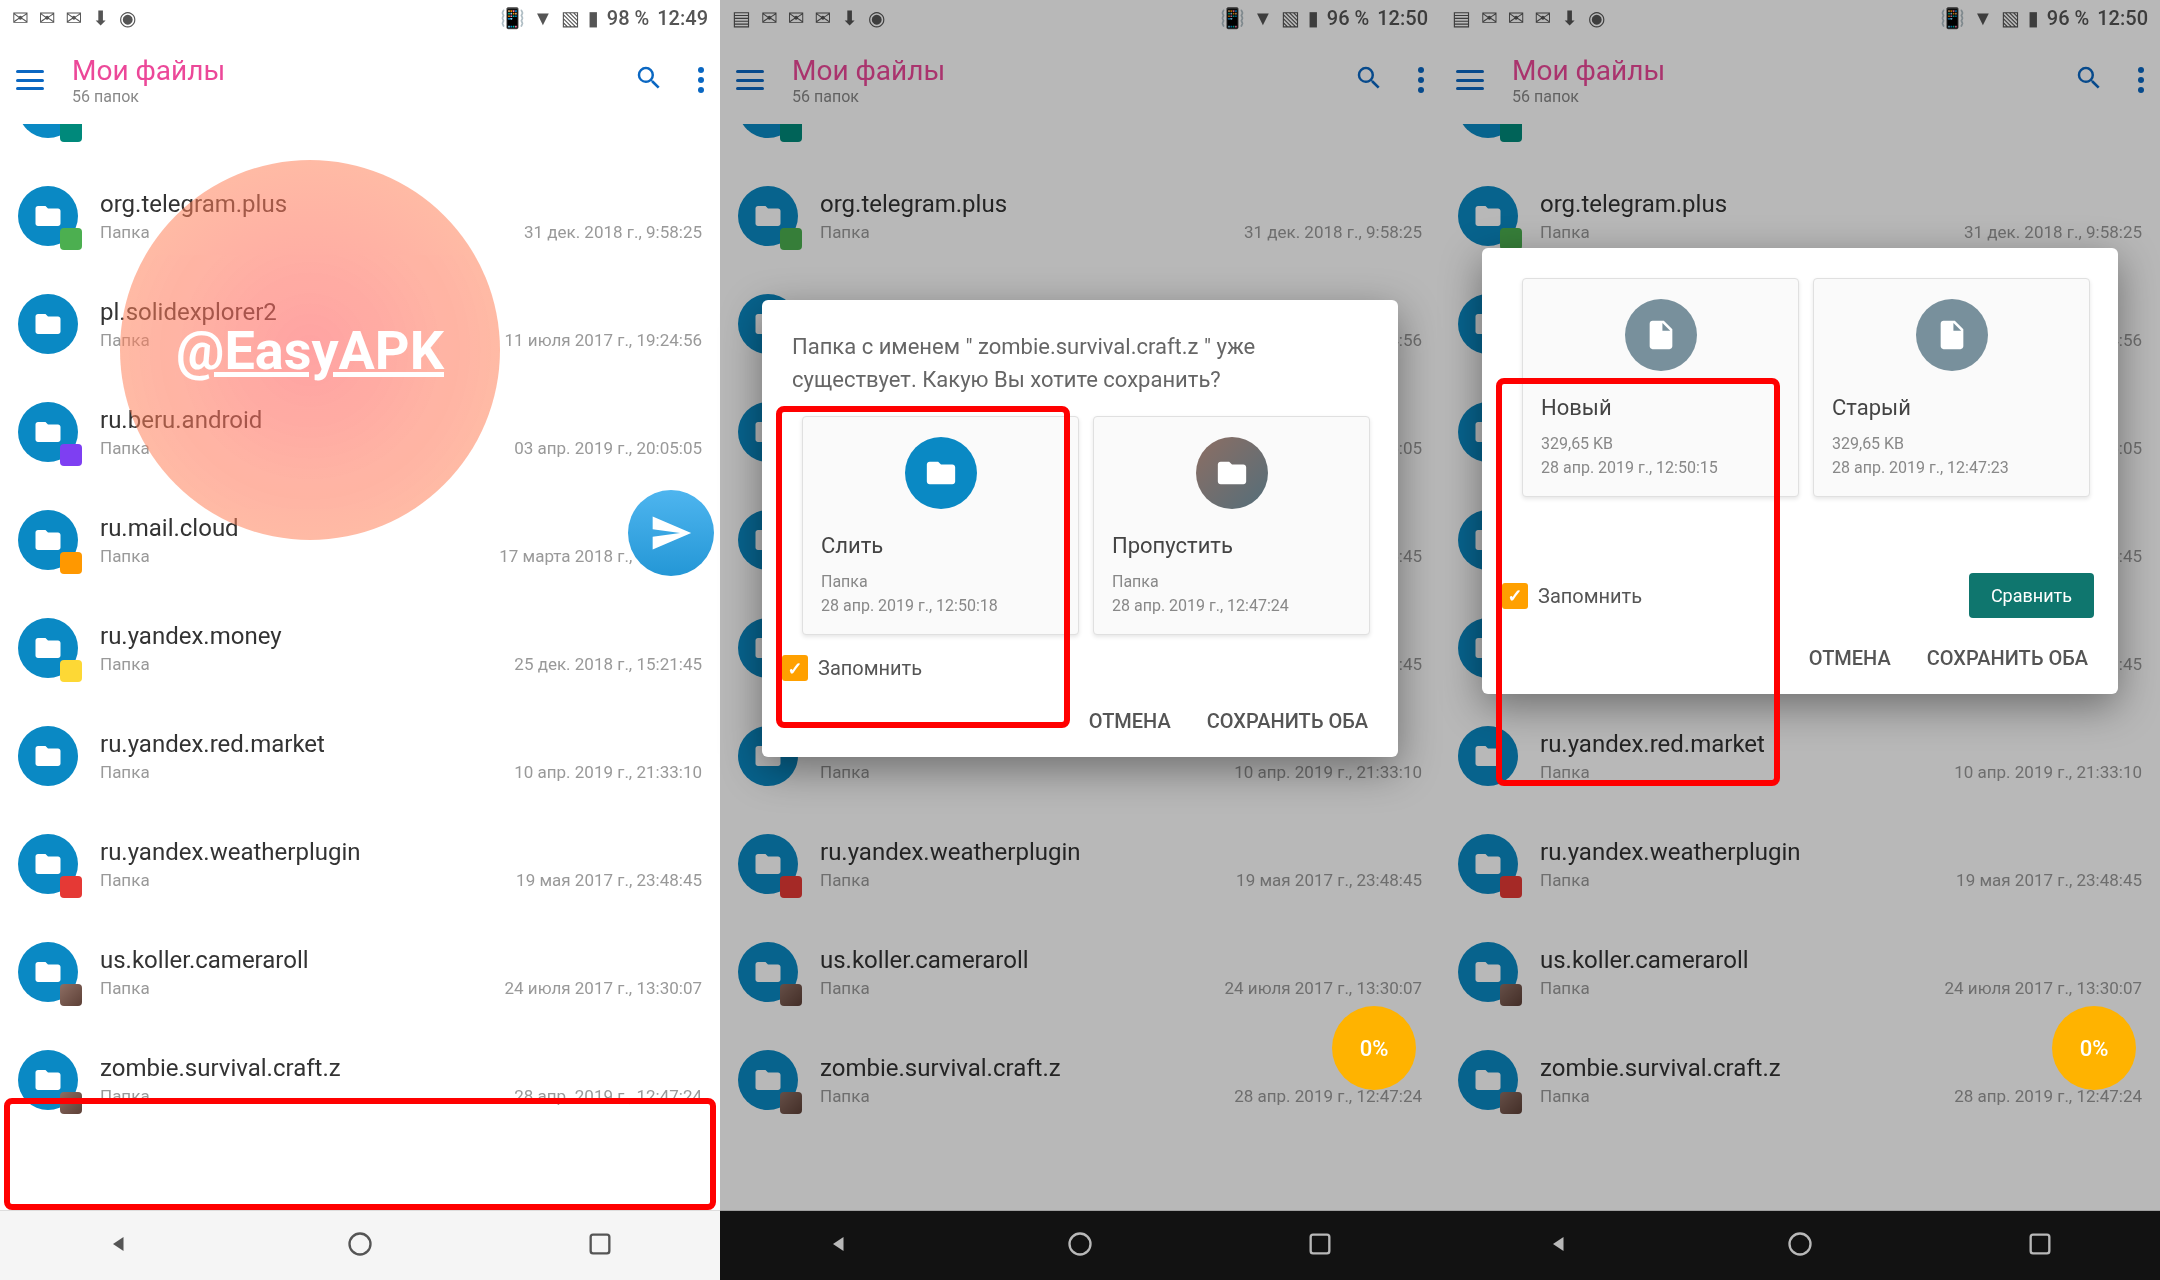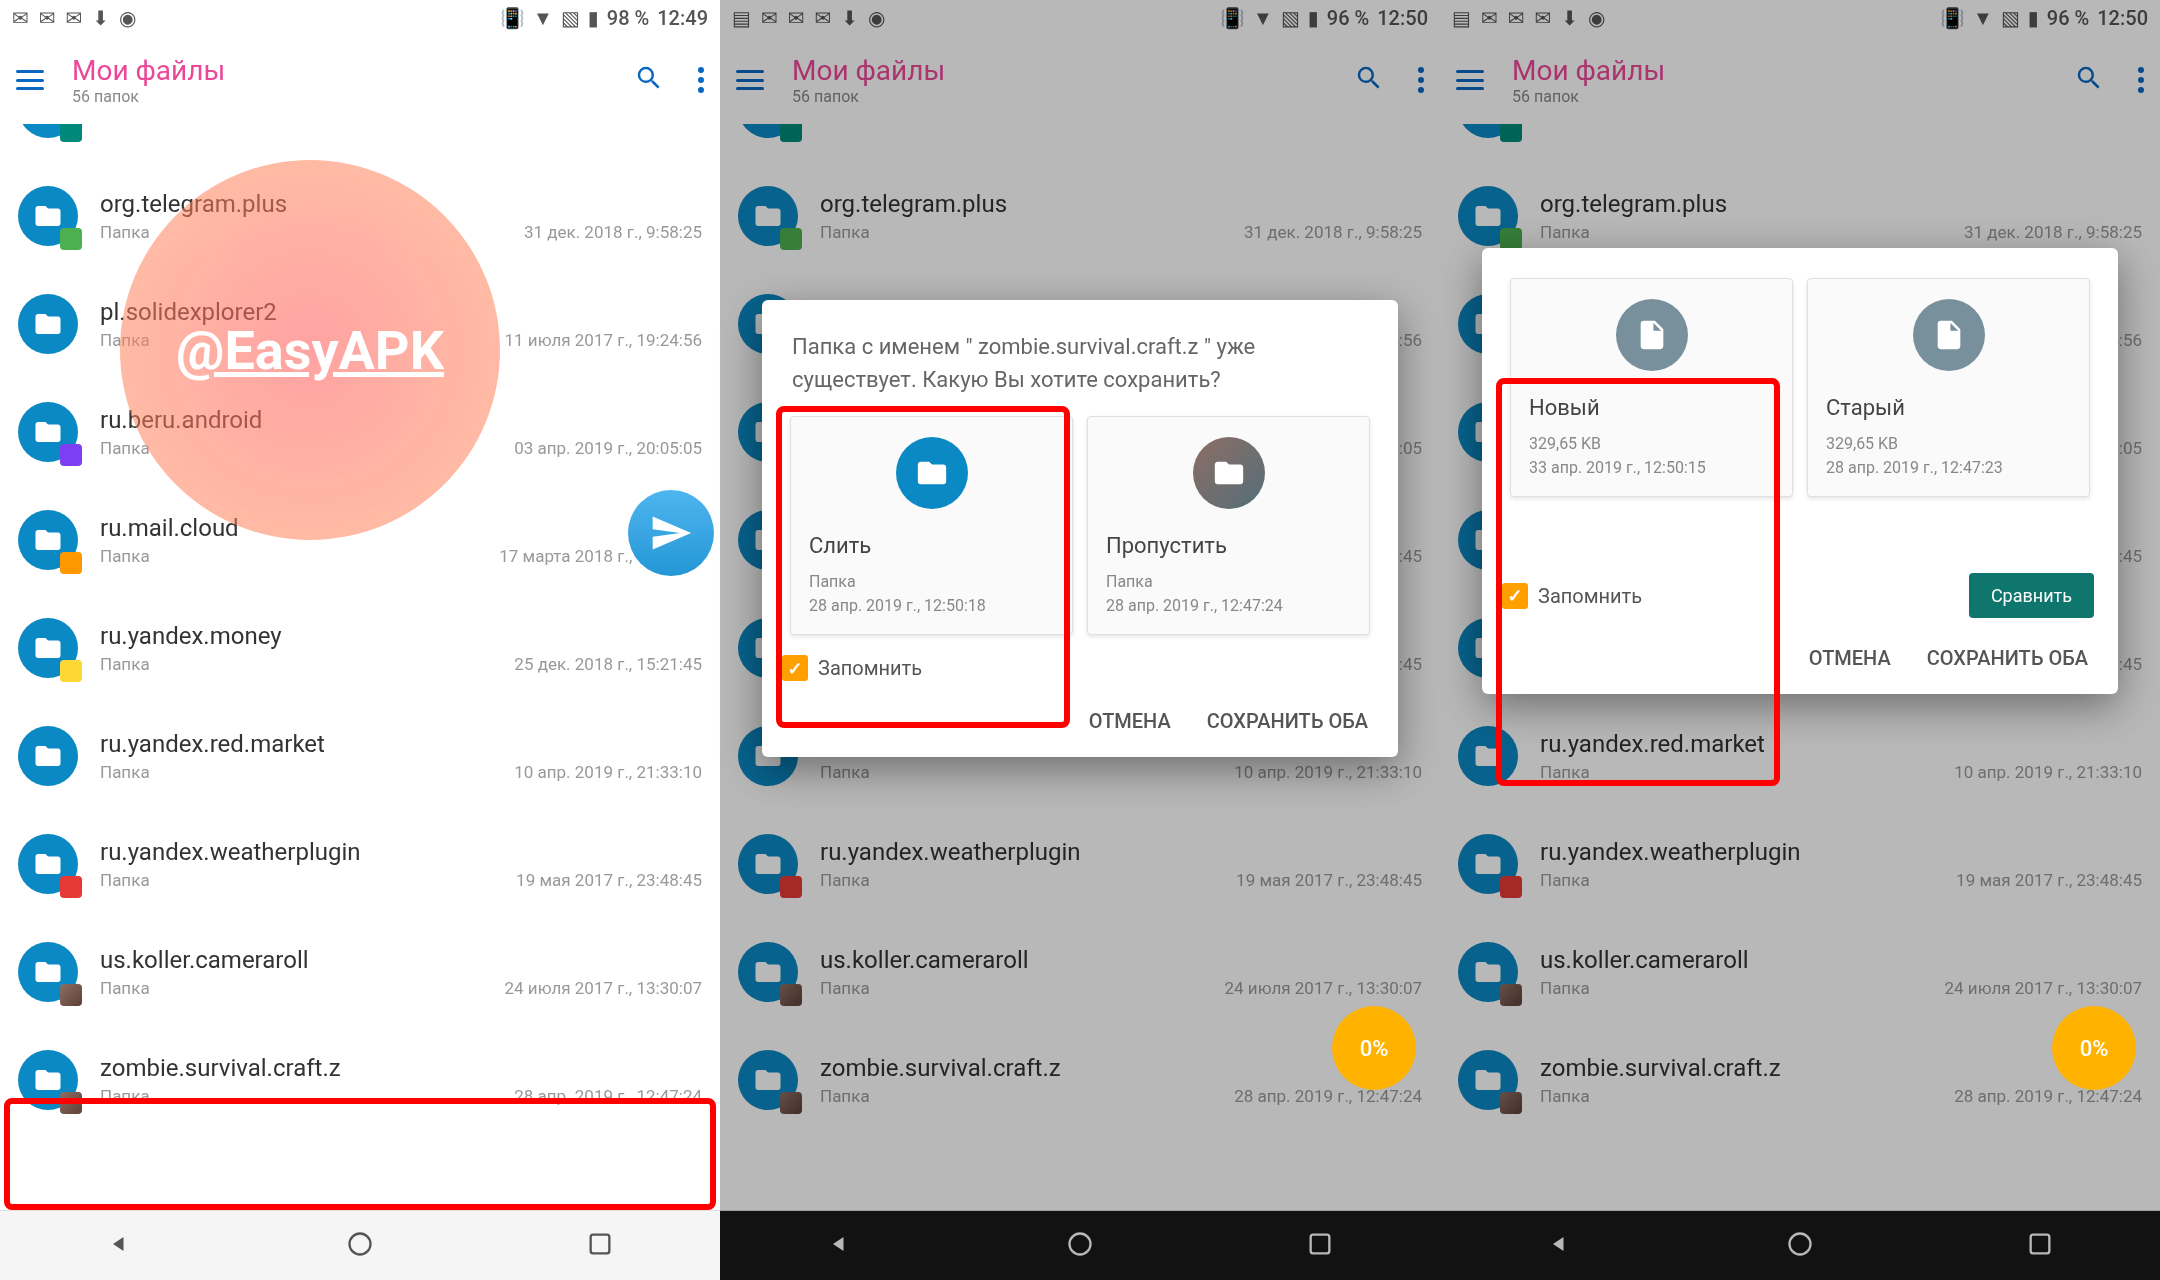--- a/index.html
+++ b/index.html
@@ -38,21 +38,21 @@
 .highlight-box { border: 6px solid #ff0000; border-radius: 8px; position: absolute; z-index: 3; }
 .navbar { height: 70px; background: #f5f5f5; display: flex; justify-content: space-around; align-items: center; position: relative; z-index: 1; border-top: 1px solid #ddd; }
 .nav-btn svg { width: 28px; height: 28px; fill: none; stroke: #555; stroke-width: 2; }
 .screen.dimmed .navbar { background: #1a1a1a; }
 .screen.dimmed .nav-btn svg { stroke: #fff; }
 .watermark { position: absolute; top: 160px; left: 120px; width: 380px; height: 380px; border-radius: 50%; background: radial-gradient(circle, rgba(255,100,100,0.7), rgba(255,140,80,0.6)); display: flex; align-items: center; justify-content: center; font-size: 54px; font-weight: 700; color: #fff; z-index: 2; opacity: 0.85; pointer-events: none; text-decoration: underline; }
 .tg-bubble { position: absolute; top: 490px; right: 6px; width: 86px; height: 86px; border-radius: 50%; background: linear-gradient(180deg,#4eb5ef,#2497d6); z-index: 2; display: flex; align-items: center; justify-content: center; }
 .tg-bubble svg { width: 44px; height: 44px; fill: #fff; }
 .dialog { position: absolute; z-index: 20; background: #fff; border-radius: 6px; box-shadow: 0 12px 40px rgba(0,0,0,0.4); left: 42px; right: 42px; padding: 30px 0 14px; }
 .dialog-msg { font-size: 22px; color: #666; padding: 0 30px 20px; line-height: 1.5; }
-.dialog-cards { display: flex; gap: 14px; padding: 0 28px; }
+.dialog-cards { display: flex; gap: 14px; padding: 0 28px; margin-left: 12px; }
 .card { flex: 1; background: #fafafa; border: 1px solid #e0e0e0; border-radius: 4px; padding: 20px 18px 16px; display: flex; flex-direction: column; box-shadow: 0 2px 4px rgba(0,0,0,0.1); }
 .card-ic { width: 72px; height: 72px; border-radius: 50%; align-self: center; display: flex; align-items: center; justify-content: center; margin-bottom: 24px; }
 .card-ic.blue { background: #0a89c4; }
 .card-ic.grey { background: #78909c; }
 .card-ic svg { width: 34px; height: 34px; fill: #fff; }
 .card-ic.thumb { background: linear-gradient(135deg,#8d6e63,#546e7a); }
 .card-title { font-size: 22px; color: #444; margin-bottom: 12px; }
 .card-sub { font-size: 16px; color: #888; line-height: 1.5; }
 .remember { display: flex; align-items: center; gap: 10px; padding: 20px 20px 0; }
 .chk { width: 26px; height: 26px; background: #ffa000; border-radius: 3px; display: flex; align-items: center; justify-content: center; color: #fff; font-size: 18px; font-weight: 700; }
@@ -675,21 +675,21 @@
   <div class="dialog" style="top:248px;">
     <div class="dialog-cards">
       <div class="card">
         <div class="card-ic grey">
             <svg viewBox="0 0 24 24">
               <path d="M14 2H6c-1.1 0-2 .9-2 2v16c0 1.1.9 2 2 2h12c1.1 0 2-.9 2-2V8l-6-6zm-1 7V3.5L18.5 9H13z"></path>
             </svg>
           </div>
         <div class="card-title">Новый</div>
         <div class="card-sub">329,65 KB</div>
-        <div class="card-sub">33 апр. 2019 г., 12:50:15</div>
+        <div class="card-sub">28 апр. 2019 г., 12:50:15</div>
       </div>
       <div class="card">
         <div class="card-ic grey">
             <svg viewBox="0 0 24 24">
               <path d="M14 2H6c-1.1 0-2 .9-2 2v16c0 1.1.9 2 2 2h12c1.1 0 2-.9 2-2V8l-6-6zm-1 7V3.5L18.5 9H13z"></path>
             </svg>
           </div>
         <div class="card-title">Старый</div>
         <div class="card-sub">329,65 KB</div>
         <div class="card-sub">28 апр. 2019 г., 12:47:23</div>

